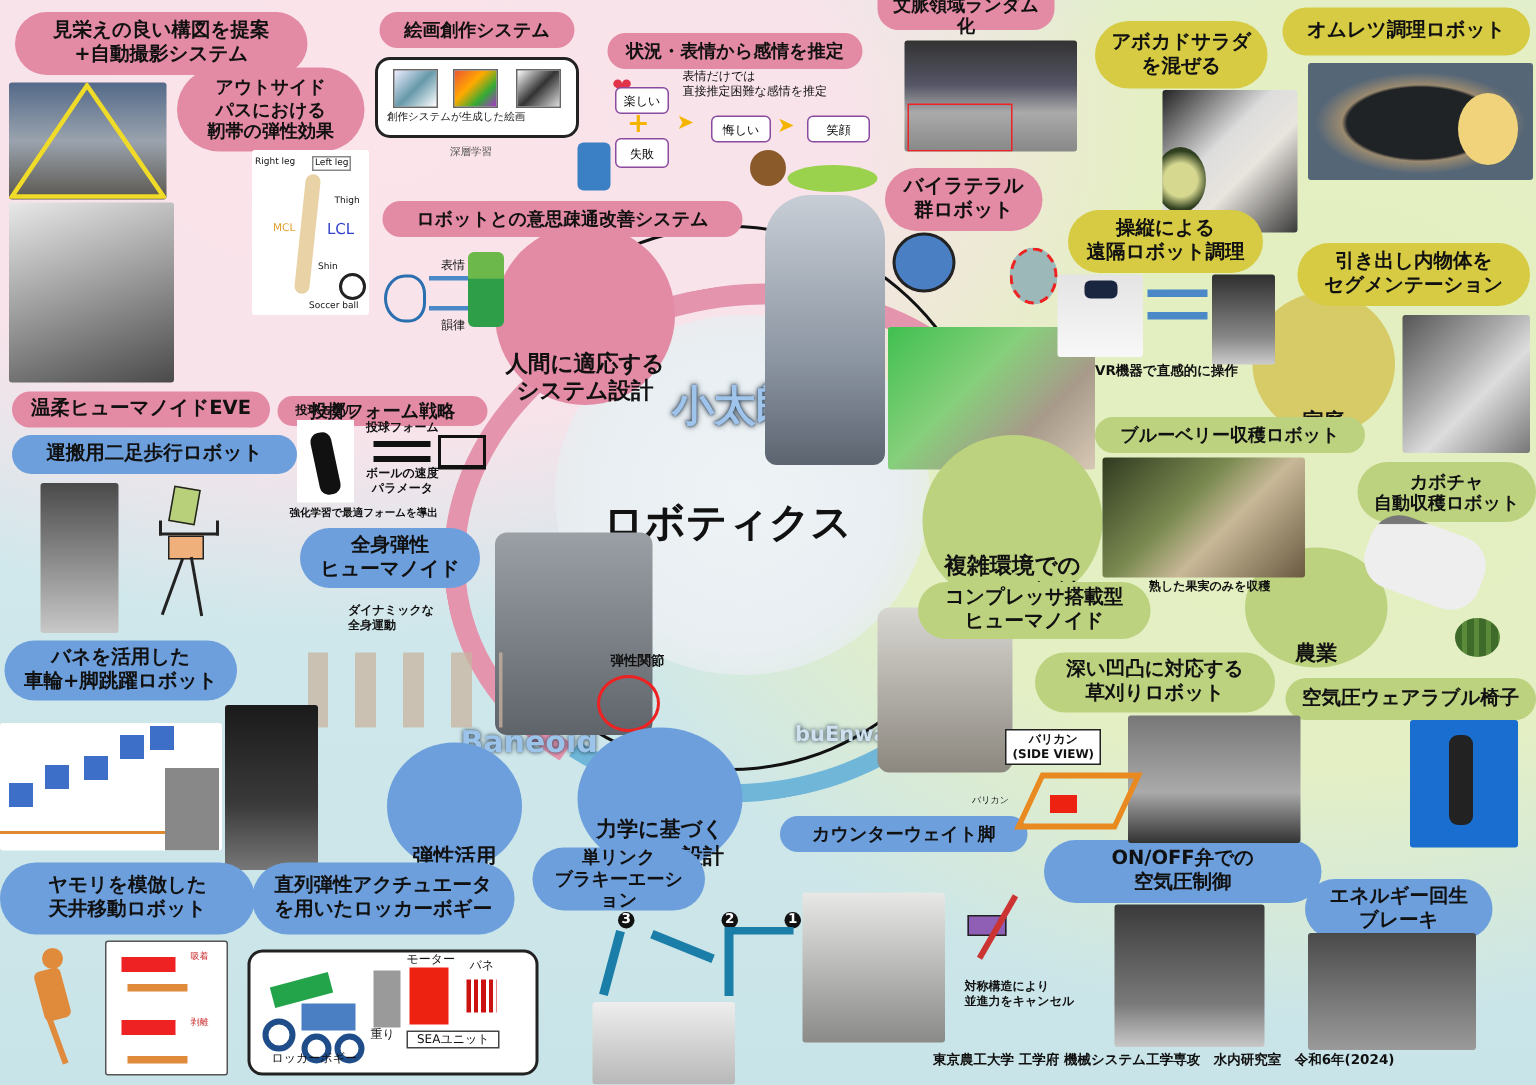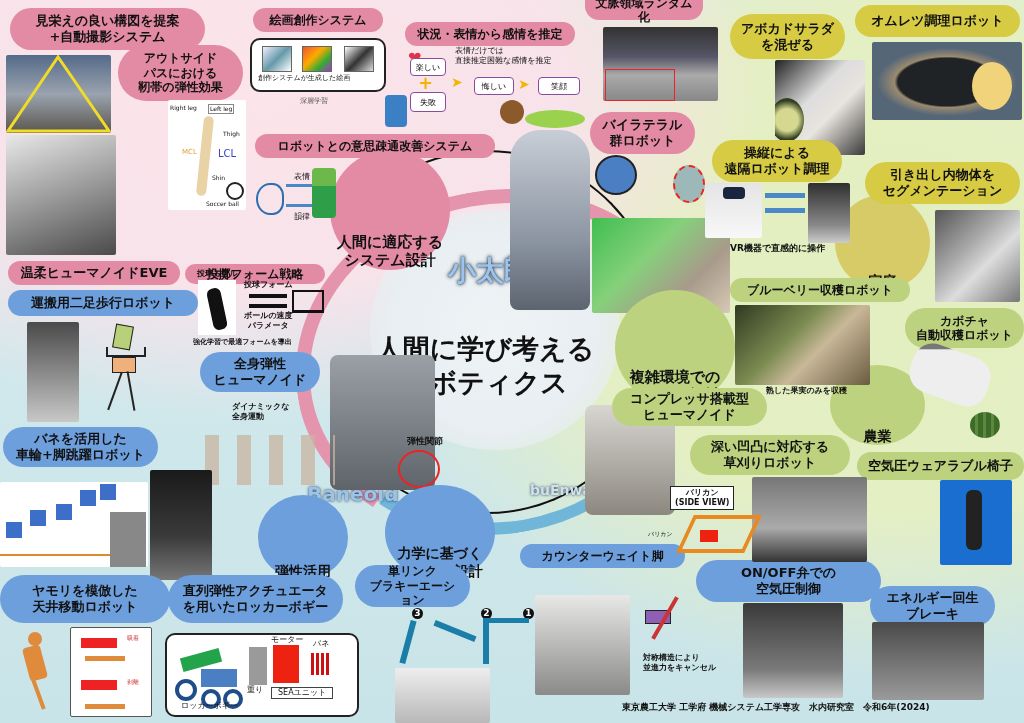--- a/index.html
+++ b/index.html
@@ -32,21 +32,20 @@
 <body>
 
 <div class="bg"></div>
 
 <div class="ring" style="left:295px;top:190px;width:380px;height:320px;border:14px solid #e594ad;border-right-color:transparent;border-bottom-color:transparent;transform:rotate(-10deg);"></div>
 <div class="ring" style="left:305px;top:200px;width:360px;height:310px;border:12px solid #6fb6d9;border-top-color:transparent;border-left-color:transparent;transform:rotate(-10deg);"></div>
 <div class="ring" style="left:310px;top:150px;width:350px;height:360px;border:2px solid #111;border-left-color:transparent;"></div>
 <div class="ring" style="left:370px;top:210px;width:250px;height:240px;background:radial-gradient(circle,#eef3f6 0%,#e8eef1 60%,rgba(232,238,241,0) 100%);"></div>
 
 <div class="label-big" style="left:355px;top:332px;width:260px;text-align:center;font-size:27px;line-height:1.25;color:#111;">
-  <div>人間に学び考える</div>
   <div>ロボティクス</div>
 </div>
 
 <div class="label-big" style="left:448px;top:252px;font-size:28px;color:#9ec4ec;text-shadow:0 0 4px #345,0 0 2px #234;">小太郎</div>
 <div class="label-big" style="left:630px;top:274px;font-size:22px;color:#f4e77a;text-shadow:0 0 3px #553;">KAR</div>
 <div class="label-big" style="left:307px;top:482px;font-size:20px;color:#9cc4ea;text-shadow:0 0 3px #234;">Baneoid</div>
 <div class="label-big" style="left:530px;top:482px;font-size:14px;color:#cfe0ef;text-shadow:0 0 3px #234;">buEnwa</div>
 
 <div class="photo" style="left:510px;top:130px;width:80px;height:180px;background:linear-gradient(180deg,#c8ced6,#8d96a3 60%,#5c6470);border-radius:30px 30px 8px 8px;"></div>
 <div class="photo" style="left:592px;top:218px;width:138px;height:95px;background:linear-gradient(135deg,#3fbf4f,#86d07b 40%,#a89a8a 70%,#d7c9b5);"></div>

